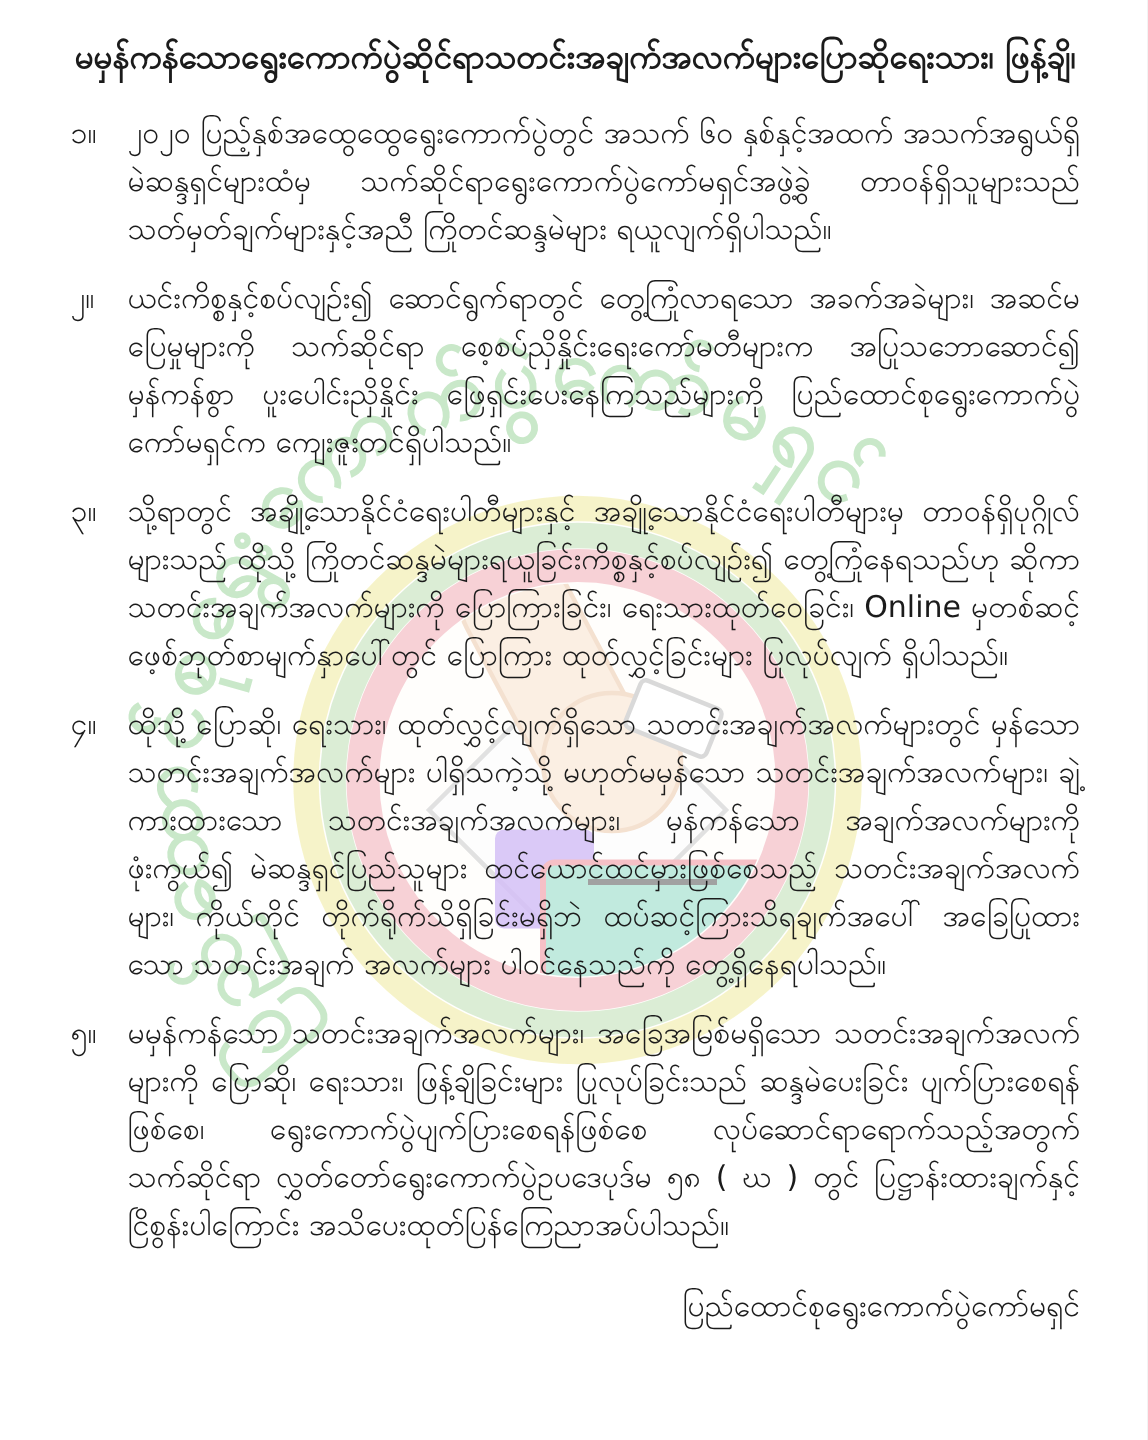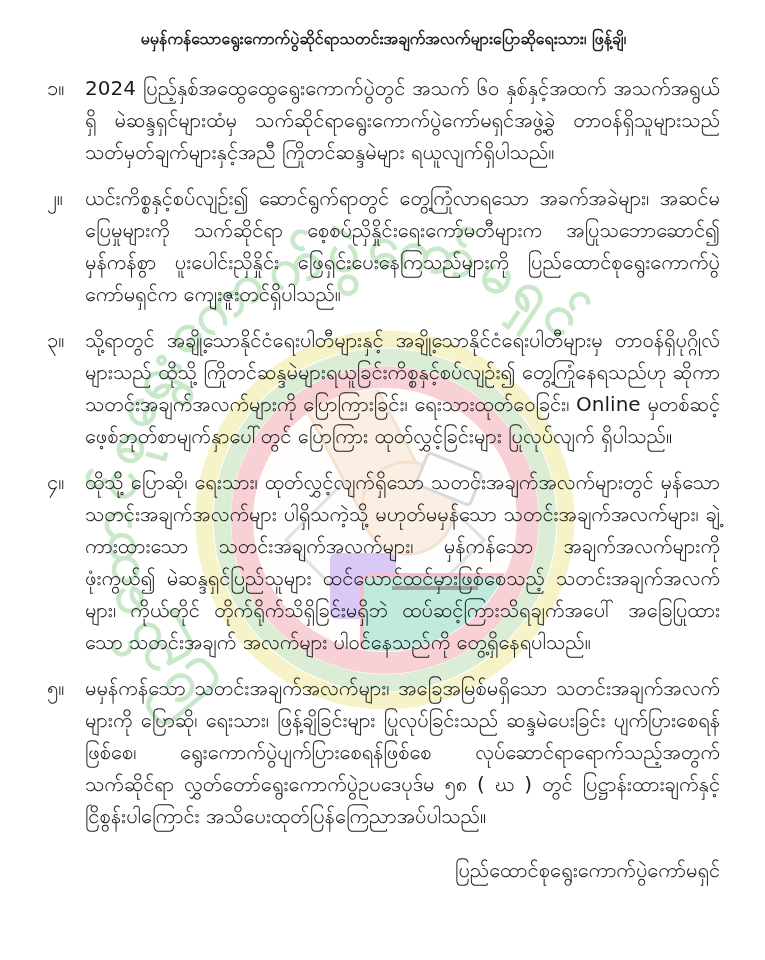--- a/index.html
+++ b/index.html
@@ -18,21 +18,21 @@
     pointer-events:none;
   }
   
   .content{
     position:relative;z-index:2;
     padding:22px 45px 0 47px;
   }
   .doc-title{
     text-align:center;
     font-weight:700;
-    font-size:16px;
+    font-size:22px;
     line-height:34px;
     margin:0 0 16px 0;
   }
   .para{
     display:flex;
     align-items:flex-start;
     margin:0 0 14px 0;
     font-size:20px;
     line-height:32px;
   }
@@ -97,21 +97,21 @@
   </svg>
 
   <div class="content">
 
     <h1 class="doc-title">
       <span>မမှန်ကန်သောရွေးကောက်ပွဲဆိုင်ရာသတင်းအချက်အလက်များပြောဆိုရေးသား၊ ဖြန့်ချိ၊</span><br>
     </h1>
 
     <div class="para">
       <span class="num">၁။</span>
-      <span class="txt">2024 ပြည့်နှစ်အထွေထွေရွေးကောက်ပွဲတွင် အသက် ၆၀ နှစ်နှင့်အထက် အသက်အရွယ်ရှိ မဲဆန္ဒရှင်များထံမှ သက်ဆိုင်ရာရွေးကောက်ပွဲကော်မရှင်အဖွဲ့ခွဲ တာဝန်ရှိသူများသည် သတ်မှတ်ချက်များနှင့်အညီ ကြိုတင်ဆန္ဒမဲများ ရယူလျက်ရှိပါသည်။</span>
+      <span class="txt">၂၀၂၀ ပြည့်နှစ်အထွေထွေရွေးကောက်ပွဲတွင် အသက် ၆၀ နှစ်နှင့်အထက် အသက်အရွယ်ရှိ မဲဆန္ဒရှင်များထံမှ သက်ဆိုင်ရာရွေးကောက်ပွဲကော်မရှင်အဖွဲ့ခွဲ တာဝန်ရှိသူများသည် သတ်မှတ်ချက်များနှင့်အညီ ကြိုတင်ဆန္ဒမဲများ ရယူလျက်ရှိပါသည်။</span>
     </div>
 
     <div class="para">
       <span class="num">၂။</span>
       <span class="txt">ယင်းကိစ္စနှင့်စပ်လျဉ်း၍ ဆောင်ရွက်ရာတွင် တွေ့ကြုံလာရသော အခက်အခဲများ၊ အဆင်မပြေမှုများကို သက်ဆိုင်ရာ စေ့စပ်ညှိနှိုင်းရေးကော်မတီများက အပြုသဘောဆောင်၍ မှန်ကန်စွာ ပူးပေါင်းညှိနှိုင်း ဖြေရှင်းပေးနေကြသည်များကို ပြည်ထောင်စုရွေးကောက်ပွဲကော်မရှင်က ကျေးဇူးတင်ရှိပါသည်။</span>
     </div>
 
     <div class="para">
       <span class="num">၃။</span>
       <span class="txt">သို့ရာတွင် အချို့သောနိုင်ငံရေးပါတီများနှင့် အချို့သောနိုင်ငံရေးပါတီများမှ တာဝန်ရှိပုဂ္ဂိုလ်များသည် ထိုသို့ ကြိုတင်ဆန္ဒမဲများရယူခြင်းကိစ္စနှင့်စပ်လျဉ်း၍ တွေ့ကြုံနေရသည်ဟု ဆိုကာ သတင်းအချက်အလက်များကို ပြောကြားခြင်း၊ ရေးသားထုတ်ဝေခြင်း၊ Online မှတစ်ဆင့် ဖေ့စ်ဘုတ်စာမျက်နှာပေါ်တွင် ပြောကြား ထုတ်လွှင့်ခြင်းများ ပြုလုပ်လျက် ရှိပါသည်။</span>

